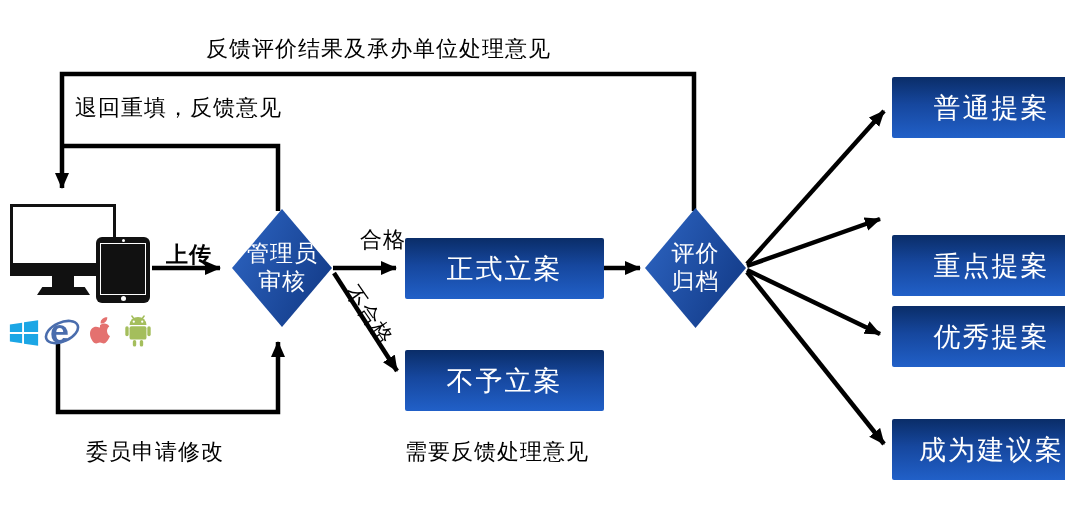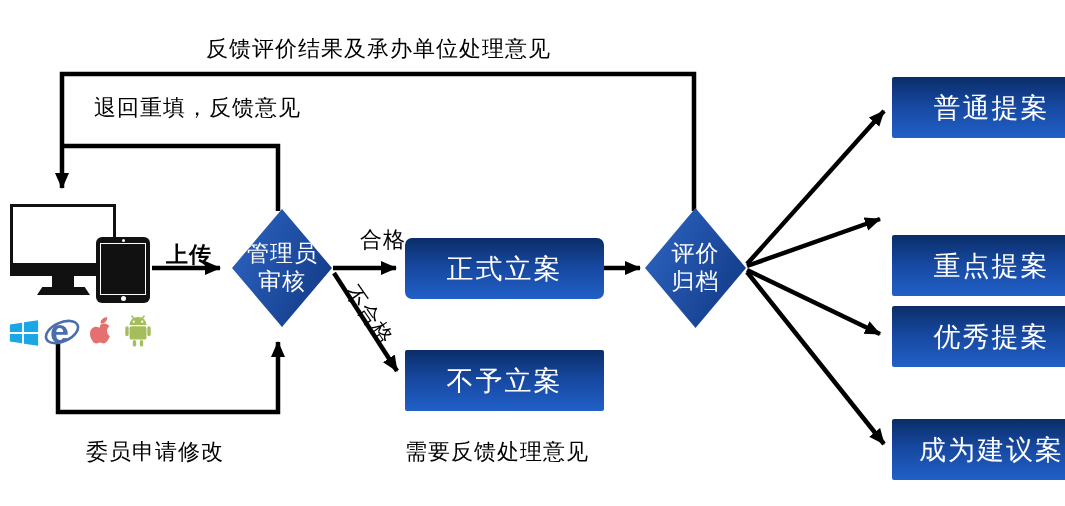--- a/index.html
+++ b/index.html
@@ -62,37 +62,37 @@
     <polyline class="connector" points="333,268 396,268" marker-end="url(#arrow)"></polyline>
     <polyline class="connector" points="334,273 397,371" marker-end="url(#arrow)"></polyline>
     <polyline class="connector" points="575,268 640,268" marker-end="url(#arrow)"></polyline>
     <polyline class="connector" points="747,264 884,111" marker-end="url(#arrow)"></polyline>
     <polyline class="connector" points="747,266 880,219" marker-end="url(#arrow)"></polyline>
     <polyline class="connector" points="747,270 880,334" marker-end="url(#arrow)"></polyline>
     <polyline class="connector" points="747,272 884,444" marker-end="url(#arrow)"></polyline>
   </svg>
 
   <div class="lbl" style="left:206px;top:26px;margin-top:8px;">反馈评价结果及承办单位处理意见</div>
-  <div class="lbl" style="left:94px;top:93px;">退回重填，反馈意见</div>
+  <div class="lbl" style="left:75px;top:93px;">退回重填，反馈意见</div>
   <div class="lbl" style="left:166px;top:240px;font-weight:bold;">上传</div>
   <div class="lbl" style="left:360px;top:225px;">合格</div>
   <div class="lbl rot" style="left:362px;top:280px;">不合格</div>
   <div class="lbl" style="left:405px;top:437px;">需要反馈处理意见</div>
   <div class="lbl" style="left:86px;top:437px;">委员申请修改</div>
 
   <div class="diamond" id="diamond-admin">
     <span>管理员</span>
     <span>审核</span>
   </div>
   <div class="diamond" id="diamond-archive">
     <span>评价</span>
     <span>归档</span>
   </div>
 
-  <div class="box" style="left:405px;top:238px;border-radius:7px;">正式立案</div>
+  <div class="box" style="left:405px;top:238px;">正式立案</div>
   <div class="box" style="left:405px;top:350px;">不予立案</div>
   <div class="box" style="left:892px;top:77px;">普通提案</div>
   <div class="box" style="left:892px;top:187px;margin-top:48px;">重点提案</div>
   <div class="box" style="left:892px;top:419px;">成为建议案</div>
   <div class="box" style="left:892px;top:306px;">优秀提案</div>
 
   <div class="dev" id="monitor">
     <div id="monitor-bezel"></div>
   </div>
   <div class="dev" id="monitor-neck"></div>

